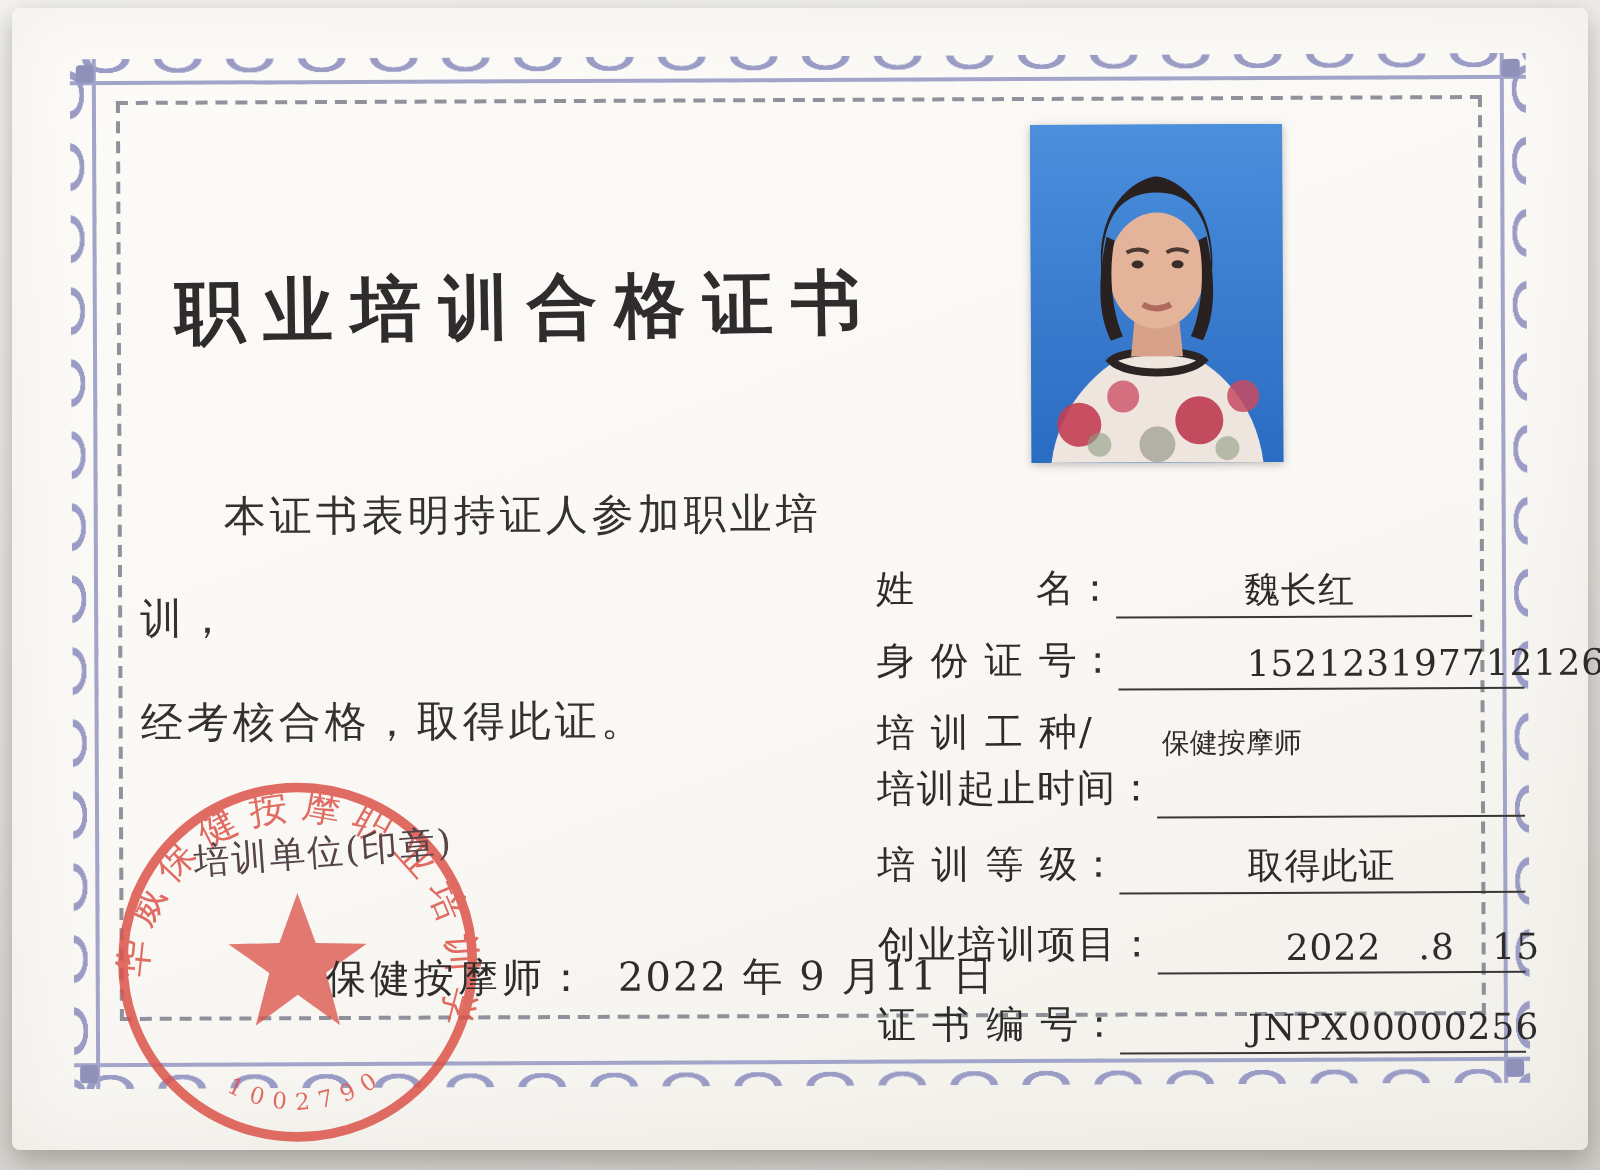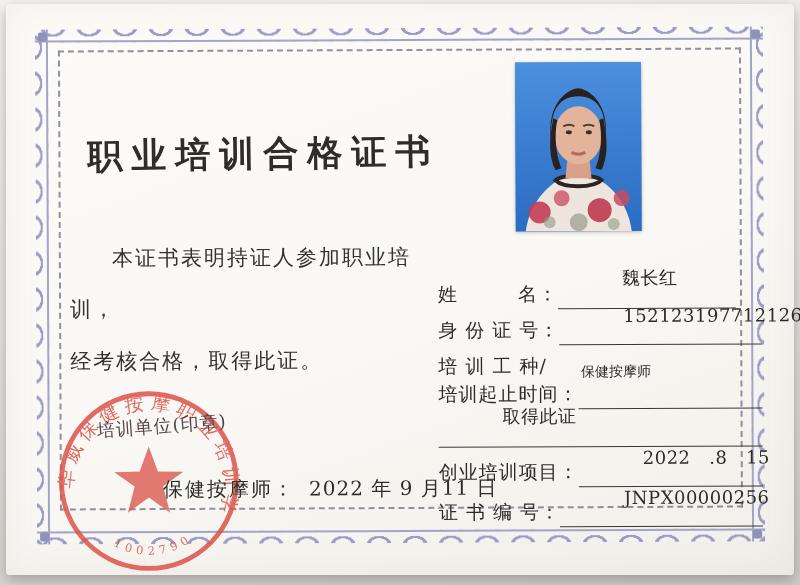--- a/index.html
+++ b/index.html
@@ -79,21 +79,21 @@
   .photo {
     position:absolute; left:510px; top:59px; width:126px; height:169px;
     box-shadow: 0 1px 4px rgba(80,70,60,.35); background:#3b82d4;
   }
   .photo svg { width:100%; height:100%; display:block; }
 
   .fields { position:absolute; left:432px; top:250px; width:324px; color:#2e2c2a; }
   .frow { display:flex; align-items:flex-end; }
   .flabel { font-size:19px; white-space:pre; letter-spacing:1px; flex:0 0 auto; padding-bottom:2px;text-align:right; }
   .uline { flex:1 1 auto; border-bottom:1.6px solid #3a3836; position:relative; height:36px; }
-  .uval { position:absolute; left:64px; bottom:18px; font-size:18px; white-space:pre; letter-spacing:.5px; }
+  .uval { position:absolute; left:64px; bottom:1px; font-size:18px; white-space:pre; letter-spacing:.5px; }
   .r1 { margin-top:20px; } .r1 .uline { margin-right:26px; }
   .r2 { margin-top:0px; }
   .r3l1 { display:flex; align-items:flex-end; margin-top:8px; }
   .r3l1 .uval-inline { font-size:14px; margin-left:34px; white-space:pre; }
   .r3l2 { margin-top:0; } .r3l2 .uline { height:26px; }
   .r4 { margin-top:2px; } .r5 { margin-top:4px; } .r6 { margin-top:4px; }
 </style>
 </head>
 <body>
 
@@ -188,20 +188,21 @@
           <span class="flabel">培 训 工 种/</span>
           <span class="uval-inline">保健按摩师</span>
         </div>
         <div class="frow r3l2">
           <span class="flabel">培训起止时间：</span>
           <span class="uline"></span>
         </div>
       </div>
 
       <div class="frow r4">
+        <span class="flabel">培 训 等 级：</span>
         <span class="uline">
           <span class="uval">取得此证</span>
         </span>
       </div>
 
       <div class="frow r5">
         <span class="flabel">创业培训项目：</span>
         <span class="uline">
           <span class="uval">2022   .8   15</span>
         </span>

